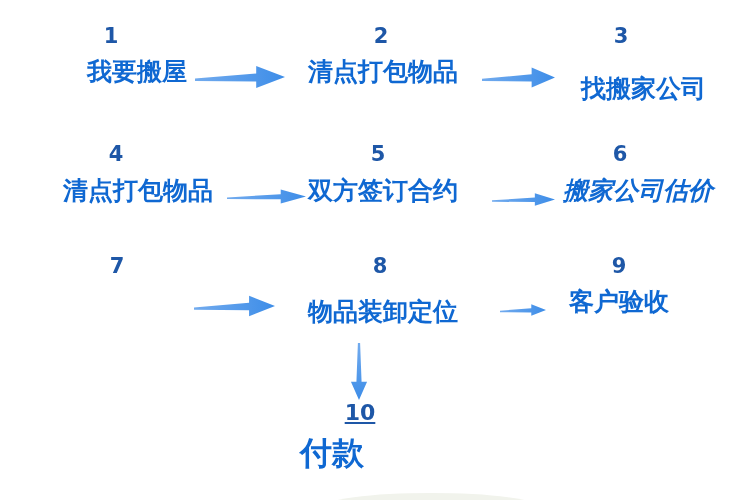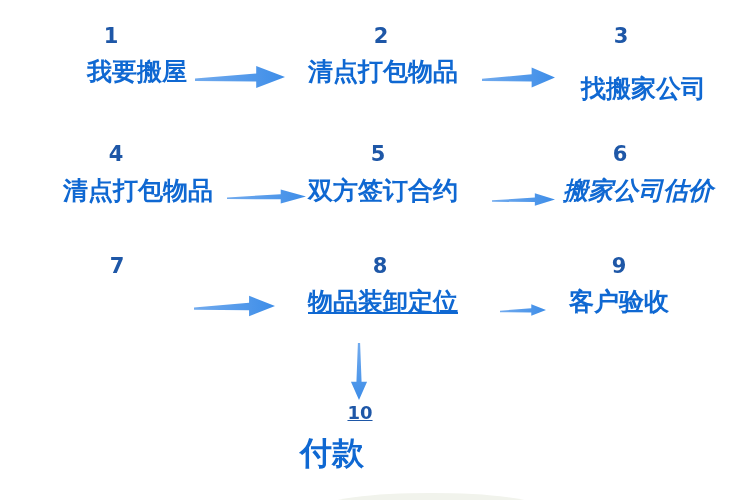--- a/index.html
+++ b/index.html
@@ -38,31 +38,31 @@
   
   .n1  { left: 81px;  top: 24px; }
   .n2  { left: 351px; top: 24px; }
   .n3  { left: 591px; top: 24px; }
   .n4  { left: 86px;  top: 142px; }
   .n5  { left: 348px; top: 142px; }
   .n6  { left: 590px; top: 142px; }
   .n7  { left: 87px;  top: 254px; }
   .n8  { left: 350px; top: 254px; }
   .n9  { left: 589px; top: 254px; }
-  .n10 { left: 330px; top: 401px; font-size: 18px; text-decoration: underline; }
+  .n10 { left: 330px; top: 401px; font-size: 22px; text-decoration: underline; }
 
   
   .l1  { left: 63px;  top: 56px; margin-left: 24px; }
   .l2  { left: 308px; top: 56px; font-family: Liberation Serif, serif; }
   .l3  { left: 581px; top: 56px; margin-top: 17px; }
   .l4  { left: 63px;  top: 175px; }
   .l5  { left: 308px; top: 175px; }
   .l6  { left: 563px; top: 175px; font-style: italic; }
   .l7  { left: 65px;  top: 286px; }
-  .l8  { left: 308px; top: 286px; text-decoration: underline; }
+  .l8  { left: 308px; top: 296px; }
   .l9  { left: 557px; top: 286px; margin-left: 12px; }
   .l10 { left: 300px; top: 433px; width: 120px; text-align: left; font-size: 32px; line-height: 40px; }
 
   
   .a12   { left: 195px; top: 62px;  width: 90px; height: 30px; }
   .a23   { left: 482px; top: 64px;  width: 73px; height: 27px; }
   .a45   { left: 227px; top: 187px; width: 79px; height: 19px; }
   .a56   { left: 492px; top: 191px; width: 63px; height: 17px; }
   .a78   { left: 194px; top: 292px; width: 81px; height: 28px; }
   .a89   { left: 500px; top: 302px; width: 46px; height: 16px; }

